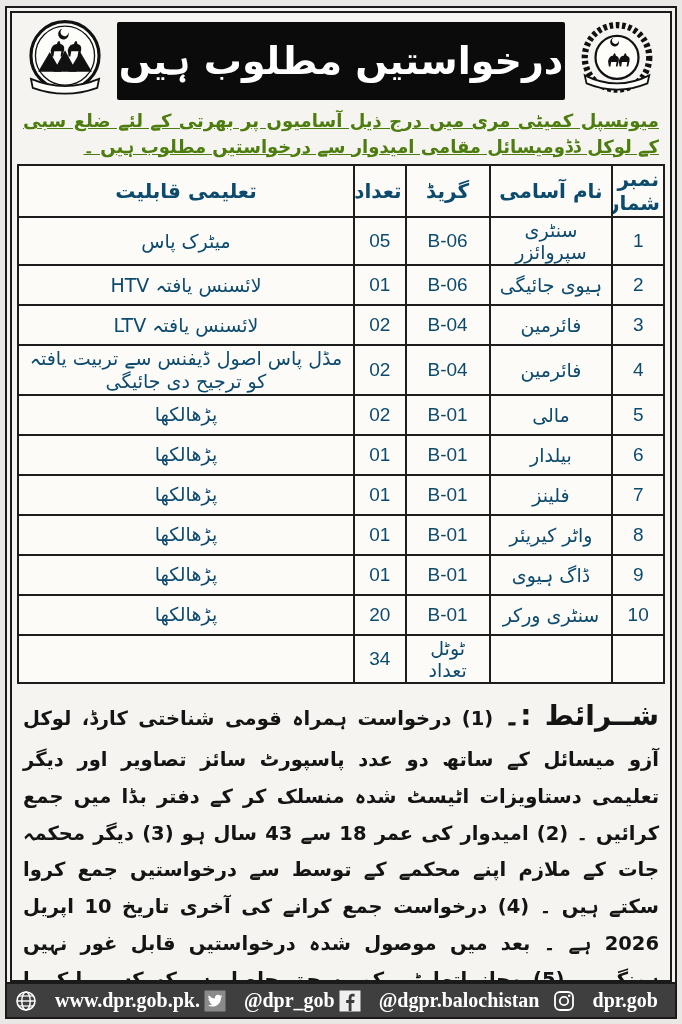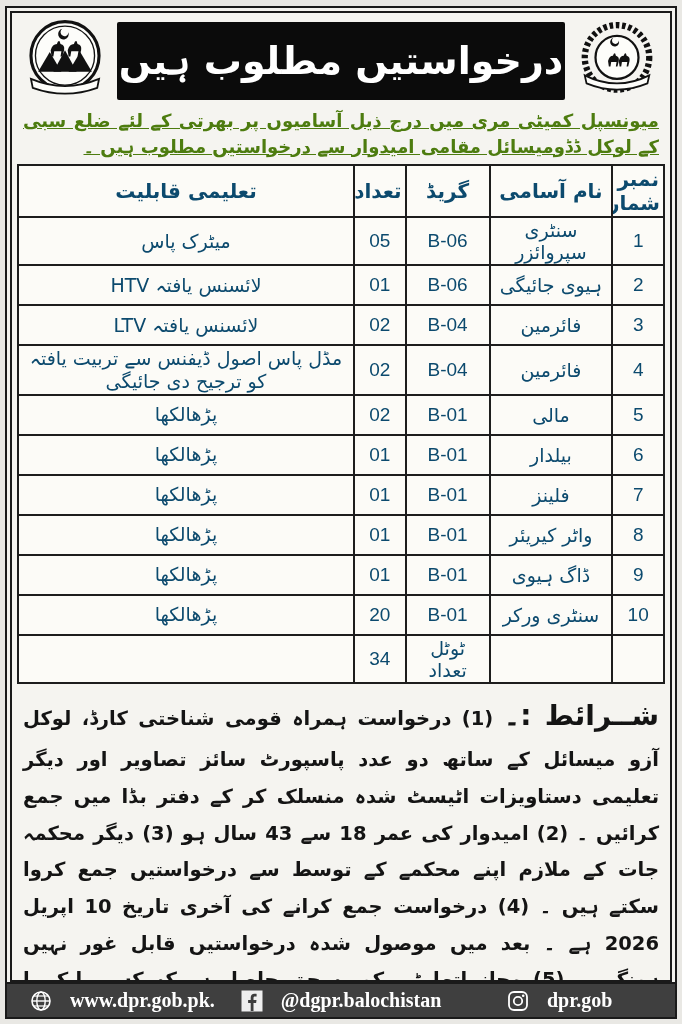--- a/index.html
+++ b/index.html
@@ -256,20 +256,27 @@
           <circle cx="11" cy="11" r="9" fill="none" stroke="#fff" stroke-width="1.6"></circle>
           <ellipse cx="11" cy="11" rx="4.2" ry="9" fill="none" stroke="#fff" stroke-width="1.4"></ellipse>
           <line x1="2" y1="11" x2="20" y2="11" stroke="#fff" stroke-width="1.4"></line>
           <line x1="3.5" y1="6" x2="18.5" y2="6" stroke="#fff" stroke-width="1.2"></line>
           <line x1="3.5" y1="16" x2="18.5" y2="16" stroke="#fff" stroke-width="1.2"></line>
         </svg>
         <span>www.dpr.gob.pk.</span>
       </div>
       <div class="footer-item">
         <svg width="22" height="22" viewBox="0 0 22 22">
+          <rect x="0.5" y="0.5" width="21" height="21" fill="#8a8a8a"></rect>
+          <path d="M18.5 6.2c-.5.3-1.1.4-1.7.5.6-.4 1.1-1 1.3-1.7-.6.4-1.2.6-1.9.8a3 3 0 0 0-5.2 2.7A8.6 8.6 0 0 1 4.8 5.2a3 3 0 0 0 .9 4c-.5 0-.9-.1-1.3-.3 0 1.4 1 2.6 2.4 2.9-.4.1-.9.1-1.3.1.4 1.2 1.5 2 2.8 2.1a6 6 0 0 1-4.5 1.3 8.6 8.6 0 0 0 4.6 1.3c5.6 0 8.6-4.6 8.6-8.6v-.4c.6-.4 1.1-1 1.5-1.4z" fill="#fff"></path>
+        </svg>
+        <span>@dpr_gob</span>
+      </div>
+      <div class="footer-item">
+        <svg width="22" height="22" viewBox="0 0 22 22">
           <rect x="0.5" y="0.5" width="21" height="21" fill="#efefef"></rect>
           <path d="M12.5 21v-8h2.6l.4-3h-3V8.1c0-.9.3-1.5 1.6-1.5h1.5V3.9c-.3 0-1.2-.1-2.2-.1-2.2 0-3.7 1.3-3.7 3.8V10H7.1v3h2.6v8z" fill="#3d3d3d"></path>
         </svg>
         <span>@dgpr.balochistan</span>
       </div>
       <div class="footer-item">
         <svg width="22" height="22" viewBox="0 0 22 22">
           <rect x="2" y="2" width="18" height="18" rx="5" fill="none" stroke="#fff" stroke-width="1.8"></rect>
           <circle cx="11" cy="11" r="4.2" fill="none" stroke="#fff" stroke-width="1.8"></circle>
           <circle cx="16.2" cy="5.8" r="1.3" fill="#fff"></circle>

